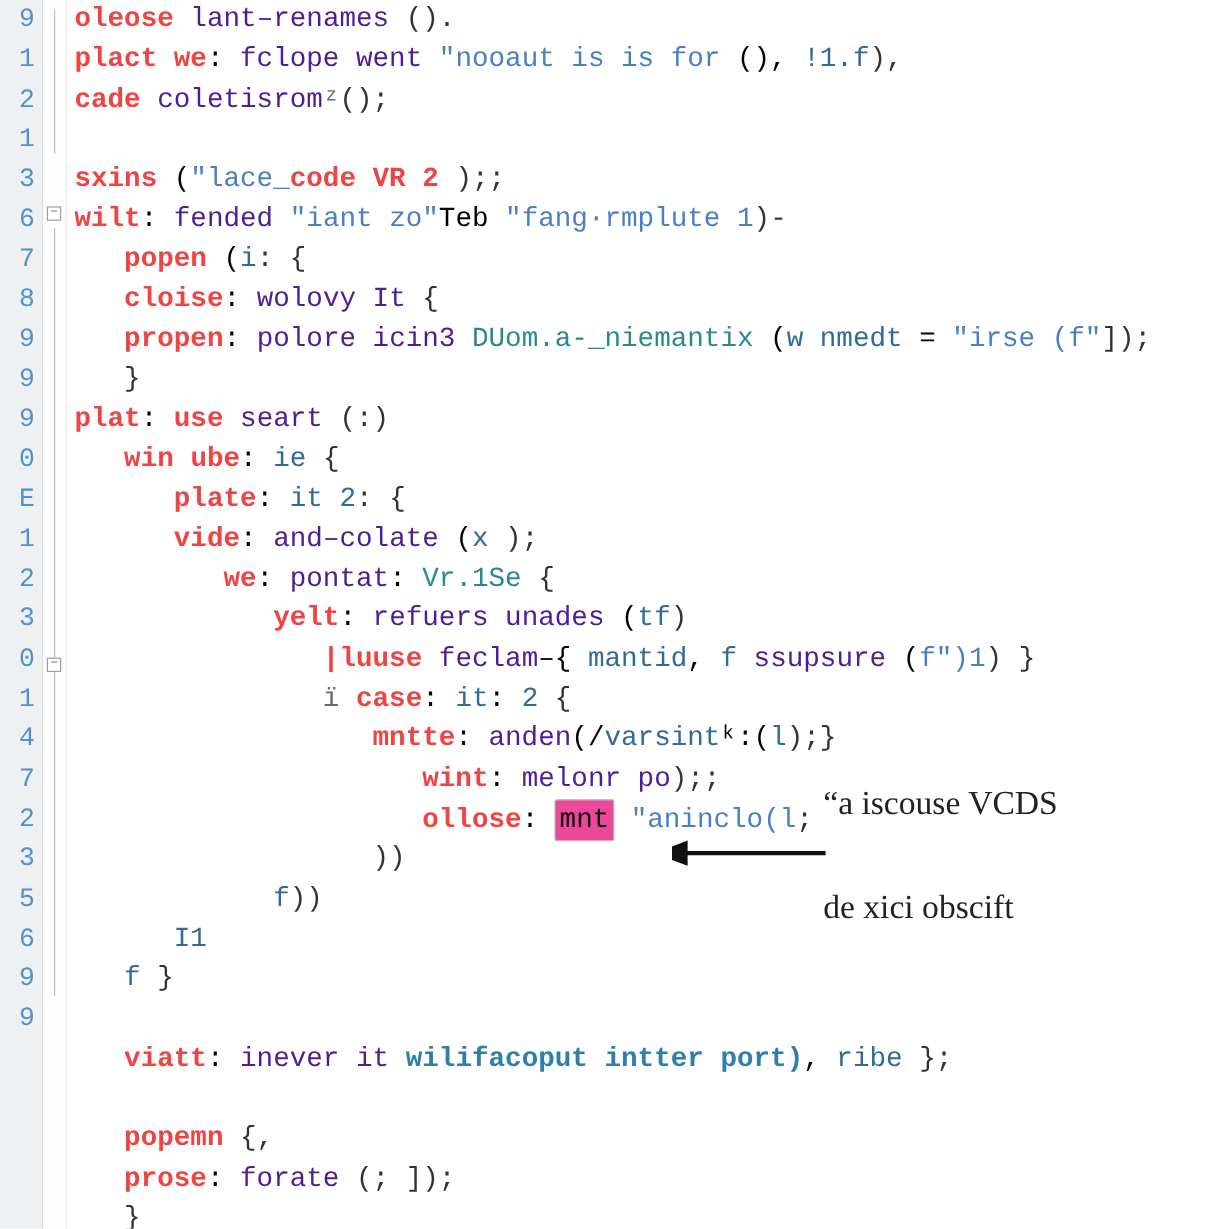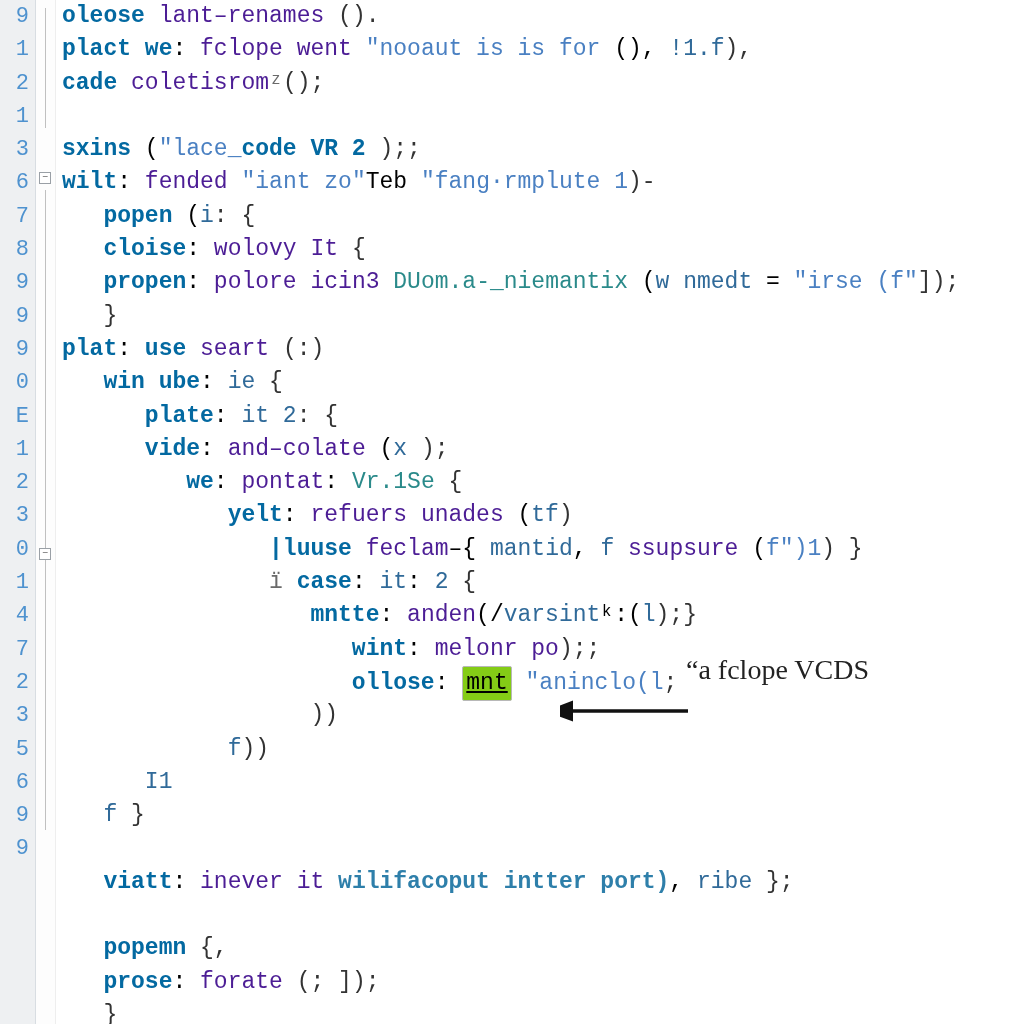--- a/index.html
+++ b/index.html
@@ -47,21 +47,21 @@
     color: #666;
   }
   .code {
     flex: 1;
     padding-left: 6px;
     position: relative;
     white-space: pre;
     line-height: 33.3px;
   }
   .line { height: 33.3px; }
-  .kw   { color: #0369a1; font-weight: 700; }   
+  .kw   { color: #ef4444; font-weight: 700; }   
   .fn   { color: #4c1d95; }                     
   .fn2  { color: #2e7faa; font-weight: 700; }
   .str  { color: #4a80c2; }                     
   .var  { color: #306a99; }
   .num  { color: #306a99; font-family: Liberation Mono, monospace; }
   .pun  { color: #333; }
   .teal { color: #2a8a8a; }
   .lt   { color: #6a6a6a; }
 
   .annotation {
@@ -79,24 +79,23 @@
     position: absolute;
     top: 696px;
     left: 560px;
     width: 130px;
     height: 30px;
     pointer-events: none;
   }
   .highlight-box {
     display: inline-block;
     border: 1px solid #b8b8b8;
-    background: #84cc16;
+    background: #ec4899;
     padding: 0 3px;
     border-radius: 2px;
-    text-decoration: underline;
   }
 </style>
 </head>
 <body>
 
 <div class="gutter" id="gutter">
     <div>9</div>
     <div>1</div>
     <div>2</div>
     <div>1</div>
@@ -132,22 +131,23 @@
 <div class="fold-gutter" id="fold-gutter">
     <div class="fold-line" style="top: 8px; height: 120px;"></div>
     <div class="fold-line" style="top: 190px; height: 640px;"></div>
     <div class="fold-box" style="top: 172px;">−</div>
     <div class="fold-box" style="top: 548px;">−</div>
   </div>
 
 <div class="code" id="code"><div class="line"><span></span><span class="kw">oleose</span><span> </span><span class="fn">lant</span><span class="fn">–renames </span><span class="pun">().</span></div><div class="line"><span></span><span class="kw">plact</span><span> </span><span class="kw">we</span><span>: </span><span class="fn">fclope went</span><span> </span><span class="str">"nooaut is is for</span><span> (), </span><span class="num">!1.f</span><span class="pun">),</span></div><div class="line"><span></span><span class="kw">cade</span><span> </span><span class="fn">coletisrom</span><span class="lt">ᶻ</span><span class="pun">();</span></div><div class="line"><span></span></div><div class="line"><span></span><span class="kw">sxins</span><span> (</span><span class="str">"lace_</span><span class="kw">code VR 2</span><span class="pun"> );;</span></div><div class="line"><span></span><span class="kw">wilt</span><span>: </span><span class="fn">fended</span><span> </span><span class="str">"iant zo"</span><span>Teb </span><span class="str">"fang·rmplute 1</span><span class="pun">)-</span></div><div class="line"><span>   </span><span class="kw">popen</span><span> (</span><span class="var">i</span><span class="pun">: {</span></div><div class="line"><span>   </span><span class="kw">cloise</span><span>: </span><span class="fn">wolovy It</span><span class="pun"> {</span></div><div class="line"><span>   </span><span class="kw">propen</span><span>: </span><span class="fn">polore icin3</span><span> </span><span class="teal">DUom.a-_niemantix</span><span> (</span><span class="var">w nmedt</span><span> = </span><span class="str">"irse (f"</span><span class="pun">]);</span></div><div class="line"><span>   </span><span class="pun">}</span></div><div class="line"><span></span><span class="kw">plat</span><span>: </span><span class="kw">use</span><span> </span><span class="fn">seart</span><span class="pun"> (:)</span></div><div class="line"><span>   </span><span class="kw">win</span><span> </span><span class="kw">ube</span><span>: </span><span class="var">ie</span><span class="pun"> {</span></div><div class="line"><span>      </span><span class="kw">plate</span><span>: </span><span class="var">it 2</span><span class="pun">: {</span></div><div class="line"><span>      </span><span class="kw">vide</span><span>: </span><span class="fn">and–colate</span><span> (</span><span class="var">x</span><span class="pun"> );</span></div><div class="line"><span>         </span><span class="kw">we</span><span>: </span><span class="fn">pontat</span><span>: </span><span class="teal">Vr.1Se</span><span class="pun"> {</span></div><div class="line"><span>            </span><span class="kw">yelt</span><span>: </span><span class="fn">refuers unades</span><span> (</span><span class="var">tf</span><span class="pun">)</span></div><div class="line"><span>               </span><span class="kw">|luuse</span><span> </span><span class="fn">feclam</span><span>–{ </span><span class="var">mantid</span><span>, </span><span class="var">f</span><span> </span><span class="fn">ssupsure</span><span> (</span><span class="str">f")1</span><span class="pun">) }</span></div><div class="line"><span>               </span><span class="lt">ï </span><span class="kw">case</span><span>: </span><span class="var">it</span><span>: </span><span class="num">2</span><span class="pun"> {</span></div><div class="line"><span>                  </span><span class="kw">mntte</span><span>: </span><span class="fn">anden</span><span>(/</span><span class="var">varsint</span><span>ᵏ:(</span><span class="var">l</span><span class="pun">);}</span></div><div class="line"><span>                     </span><span class="kw">wint</span><span>: </span><span class="fn">melonr po</span><span class="pun">);;</span></div><div class="line"><span>                     </span><span class="kw">ollose</span><span>:</span><span> </span><span class="highlight-box">mnt</span><span> </span><span class="str">"aninclo(l</span><span class="pun">;</span></div><div class="line"><span>                  </span><span class="pun">))</span></div><div class="line"><span>            </span><span class="var">f</span><span class="pun">))</span></div><div class="line"><span>      </span><span class="var">I1</span></div><div class="line"><span>   </span><span class="var">f </span><span class="pun">}</span></div><div class="line"><span></span></div><div class="line"><span>   </span><span class="kw">viatt</span><span>: </span><span class="fn">inever it</span><span> </span><span class="fn2">wilifacoput intter port)</span><span>, </span><span class="var">ribe</span><span class="pun"> };</span></div><div class="line"><span></span></div><div class="line"><span>   </span><span class="kw">popemn</span><span class="pun"> {,</span></div><div class="line"><span>   </span><span class="kw">prose</span><span>: </span><span class="fn">forate</span><span class="pun"> (; ]);</span></div><div class="line"><span>   </span><span class="pun">}</span></div></div>
 
 <div class="annotation">
-  <span>“</span><span>a fclope VCDS</span><br>
+  <span>“</span><span>a iscouse VCDS</span><br>
   <br>
+  <span>de xici obscift</span>
 </div>
 
 <svg class="arrow" viewBox="0 0 130 30">
   <defs>
     <marker id="ah" markerWidth="10" markerHeight="10" refX="2" refY="3" orient="auto">
       <path d="M0,0 L0,6 L8,3 z" fill="#111"></path>
     </marker>
   </defs>
   <line x1="128" y1="15" x2="6" y2="15" stroke="#111" stroke-width="3.5" marker-end="url(#ah)"></line>
 </svg>

